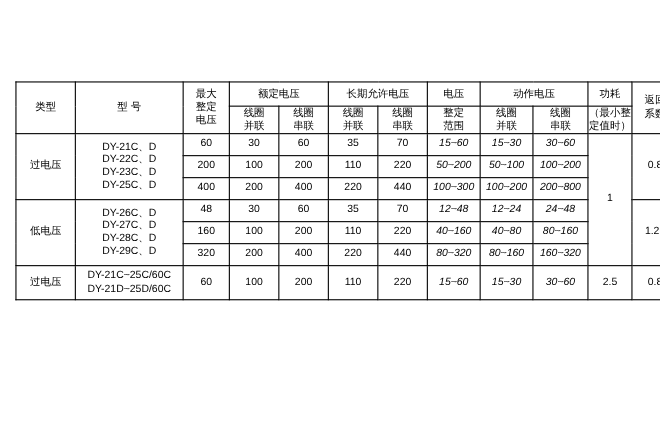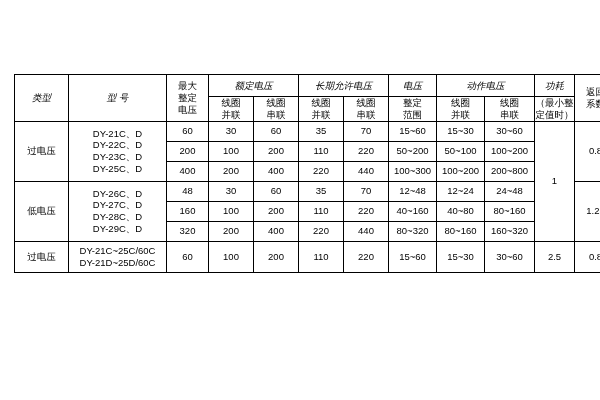--- a/index.html
+++ b/index.html
@@ -30,21 +30,20 @@
     font-weight: normal;
     font-size: 9.5px;
     text-align: center;
     vertical-align: middle;
     color: #000000;
     padding: 0;
     line-height: 1.25;
   }
   .hdr {
     font-size: 10px;
-    font-style: italic;
   }
   .hdr-small {
     font-size: 9px;
   }
   .type-cell {
     font-size: 10.5px;
     margin-left: 36px;
   }
   .model-cell {
     font-size: 9.5px;
@@ -52,20 +51,21 @@
     padding-left: 8px;
     line-height: 1.35;
     white-space: pre-line;
   }
   .num {
     font-size: 10px;
     margin-left: 23px;
   }
   .rng {
     font-size: 9.5px;
+    font-style: italic;
   }
   .power {
     font-size: 10.5px;
   }
   .ret {
     font-size: 10px;
   }
   .h-row1 td { height: 21px; }
   .h-row2 td { height: 21px; }
   .body-row td { height: 19px; }

